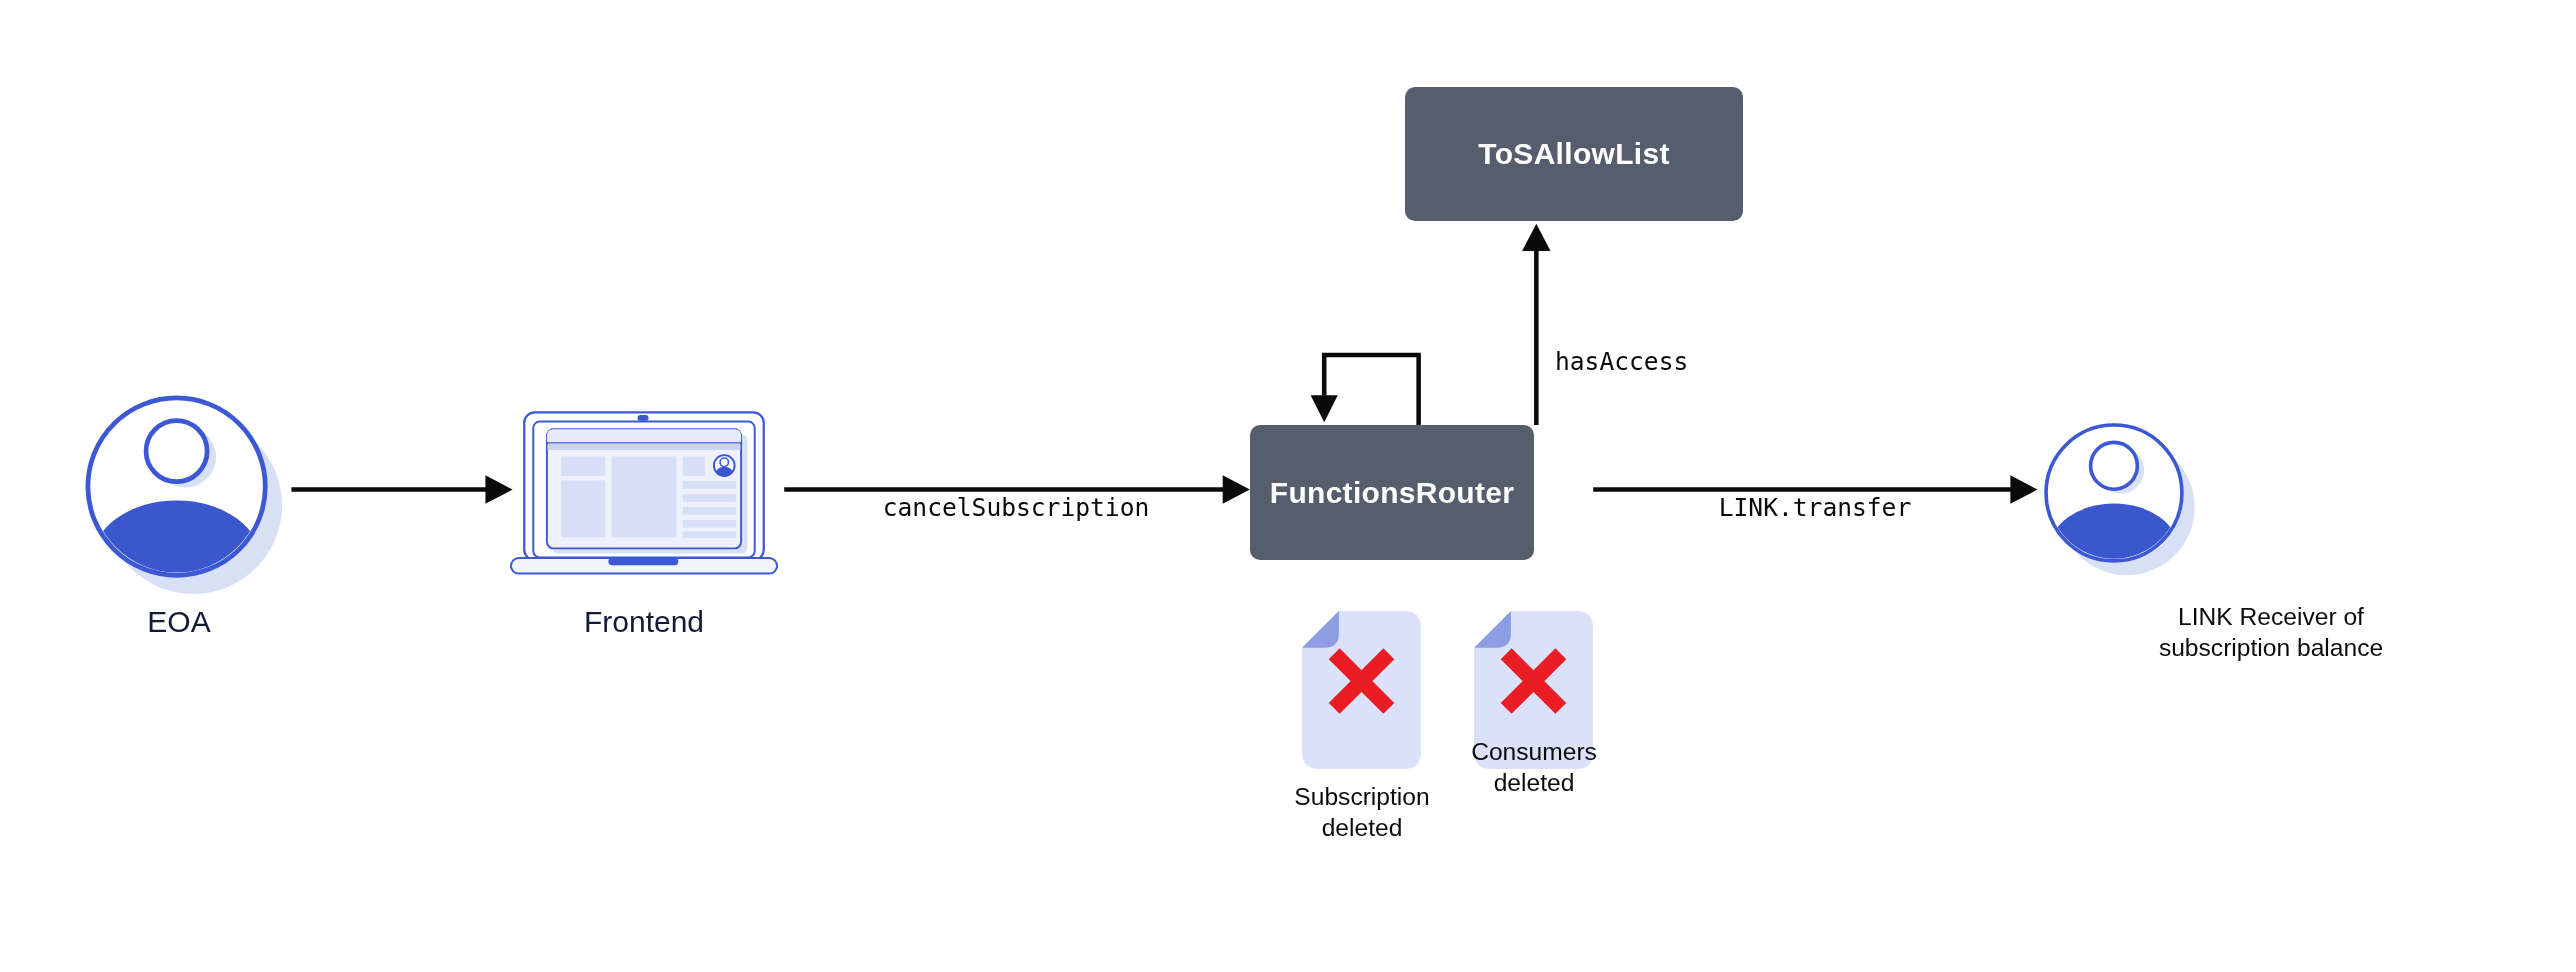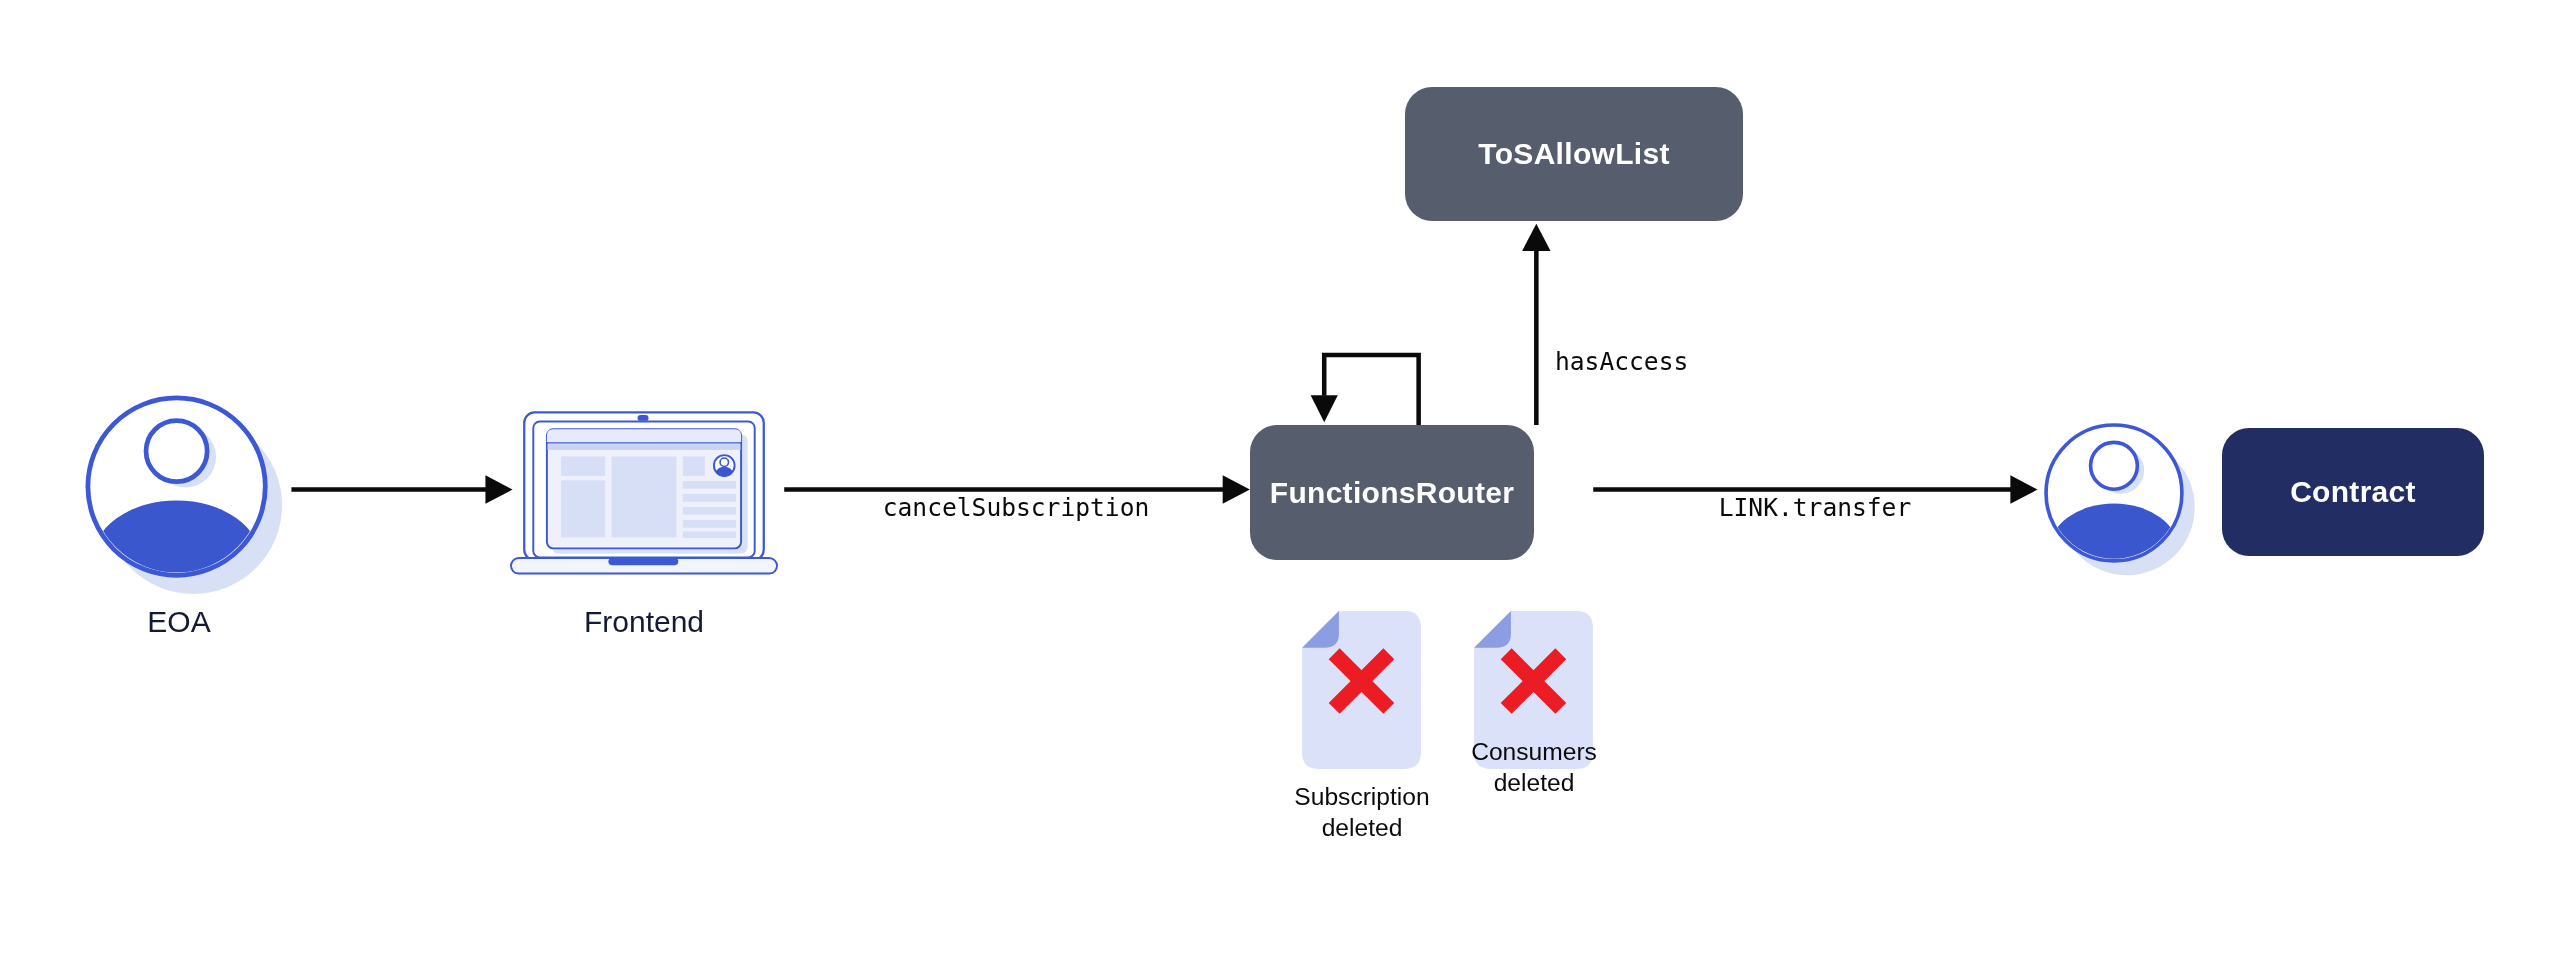--- a/index.html
+++ b/index.html
@@ -22,21 +22,21 @@
   #canvas{
     position:relative;
     width:2576px;height:972px;
     background:#ffffff;
     overflow:hidden;
     font-family:"Liberation Sans", sans-serif;
   }
   .abs{position:absolute;}
   .node-box{
     position:absolute;
-    border-radius:27px;
+    border-radius:10px;
     display:flex;align-items:center;justify-content:center;
     color:#ffffff;
     font-weight:700;font-size:30px;
     letter-spacing:0.3px;
   }
   .slate{background:var(--slate);}
   .navy{background:var(--navy);}
   .caption{
     position:absolute;
     transform:translateX(-50%);
@@ -186,19 +186,20 @@
   </svg>
   <div class="plain" style="left:1534px;top:736px">
     <div>Consumers</div>
     <div>deleted</div>
   </div>
 
   <svg class="abs" style="left:2040px;top:419px" width="157" height="157" viewBox="0 0 104 104">
     <use href="#avatar"></use>
   </svg>
 
-  <div class="node-box navy" style="left:2222px;top:428px;width:262px;height:128px">
-    <span>Contract</span>
-  </div>
-
+
+  <div class="plain" style="left:2271px;top:601px">
+    <div>LINK Receiver of</div>
+    <div>subscription balance</div>
+  </div>
 
 </div>
 
 
 </body></html>

